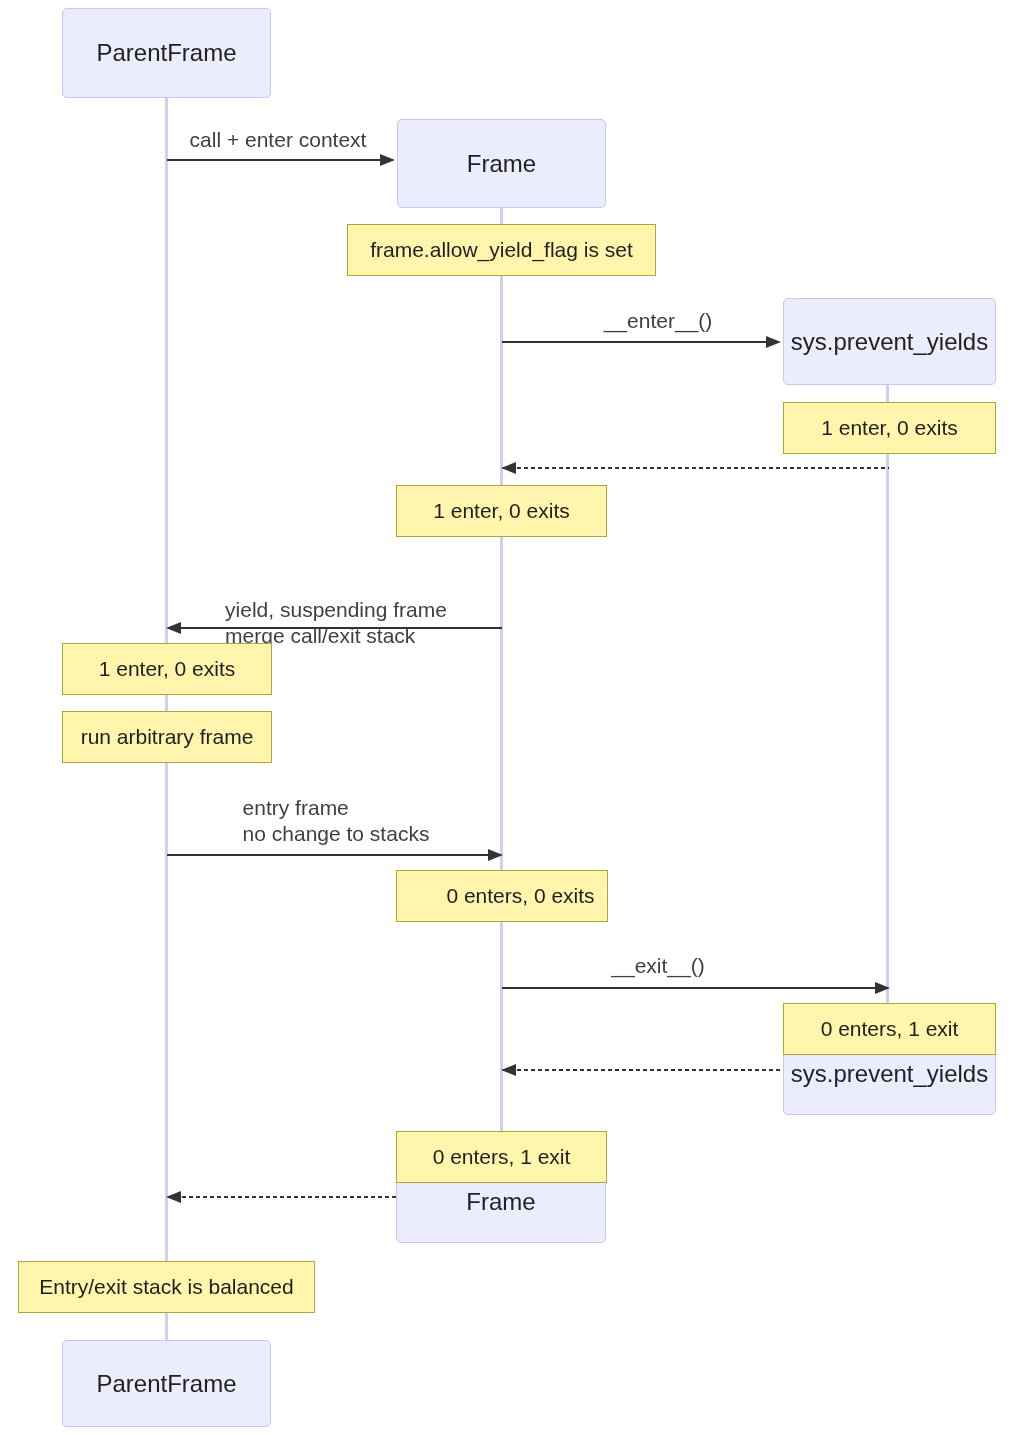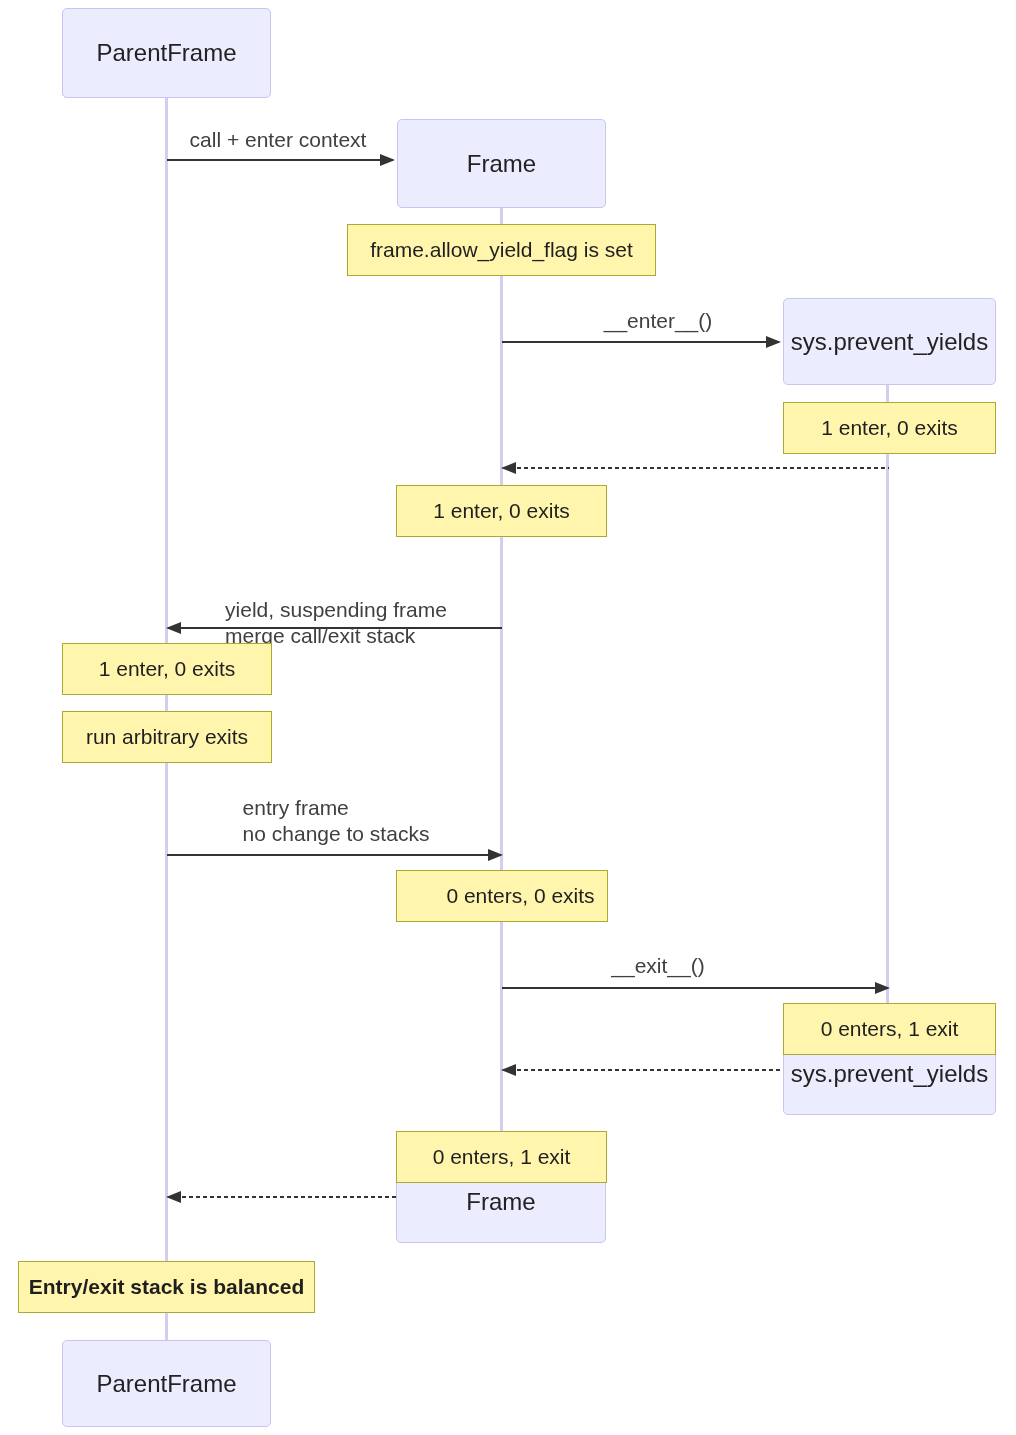--- a/index.html
+++ b/index.html
@@ -149,19 +149,19 @@
     <span>Frame</span>
   </div>
   <div class="actor" style="left:62px; top:1340px; width:209px; height:87px;">
     <span>ParentFrame</span>
   </div>
 
   <div class="note" style="left:347px; top:224px; width:309px; height:52px;">frame.allow_yield_flag is set</div>
   <div class="note" style="left:783px; top:402px; width:213px; height:52px;">1 enter, 0 exits</div>
   <div class="note" style="left:396px; top:485px; width:211px; height:52px;">1 enter, 0 exits</div>
   <div class="note" style="left:62px; top:643px; width:210px; height:52px;">1 enter, 0 exits</div>
-  <div class="note" style="left:62px; top:711px; width:210px; height:52px;">run arbitrary exits</div>
+  <div class="note" style="left:62px; top:711px; width:210px; height:52px;">run arbitrary frame</div>
   <div class="note" style="left:396px; top:870px; width:212px; height:52px;padding-left:37px;">0 enters, 0 exits</div>
   <div class="note" style="left:783px; top:1003px; width:213px; height:52px;">0 enters, 1 exit</div>
   <div class="note" style="left:396px; top:1131px; width:211px; height:52px;">0 enters, 1 exit</div>
-  <div class="note" style="left:18px; top:1261px; width:297px; height:52px;font-weight:bold;">Entry/exit stack is balanced</div>
+  <div class="note" style="left:18px; top:1261px; width:297px; height:52px;">Entry/exit stack is balanced</div>
 
 </div>
 
 </body></html>

